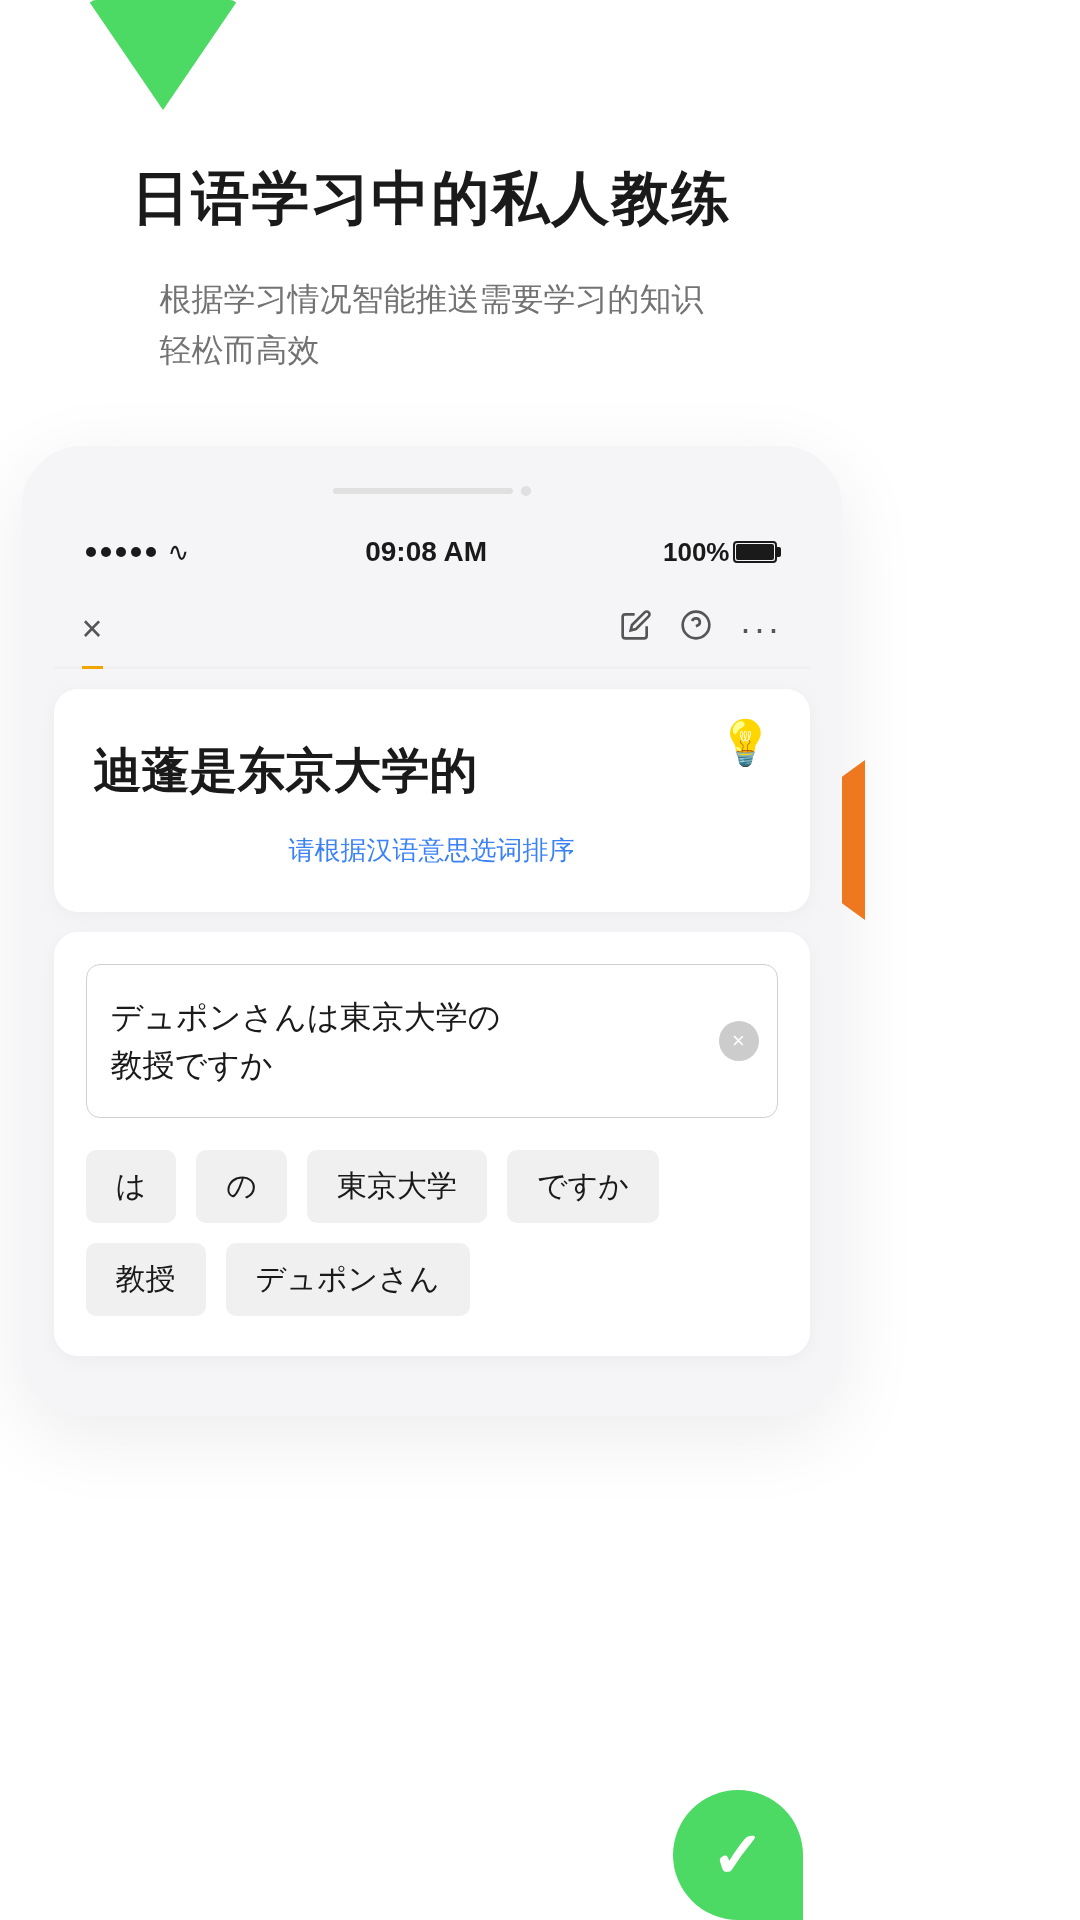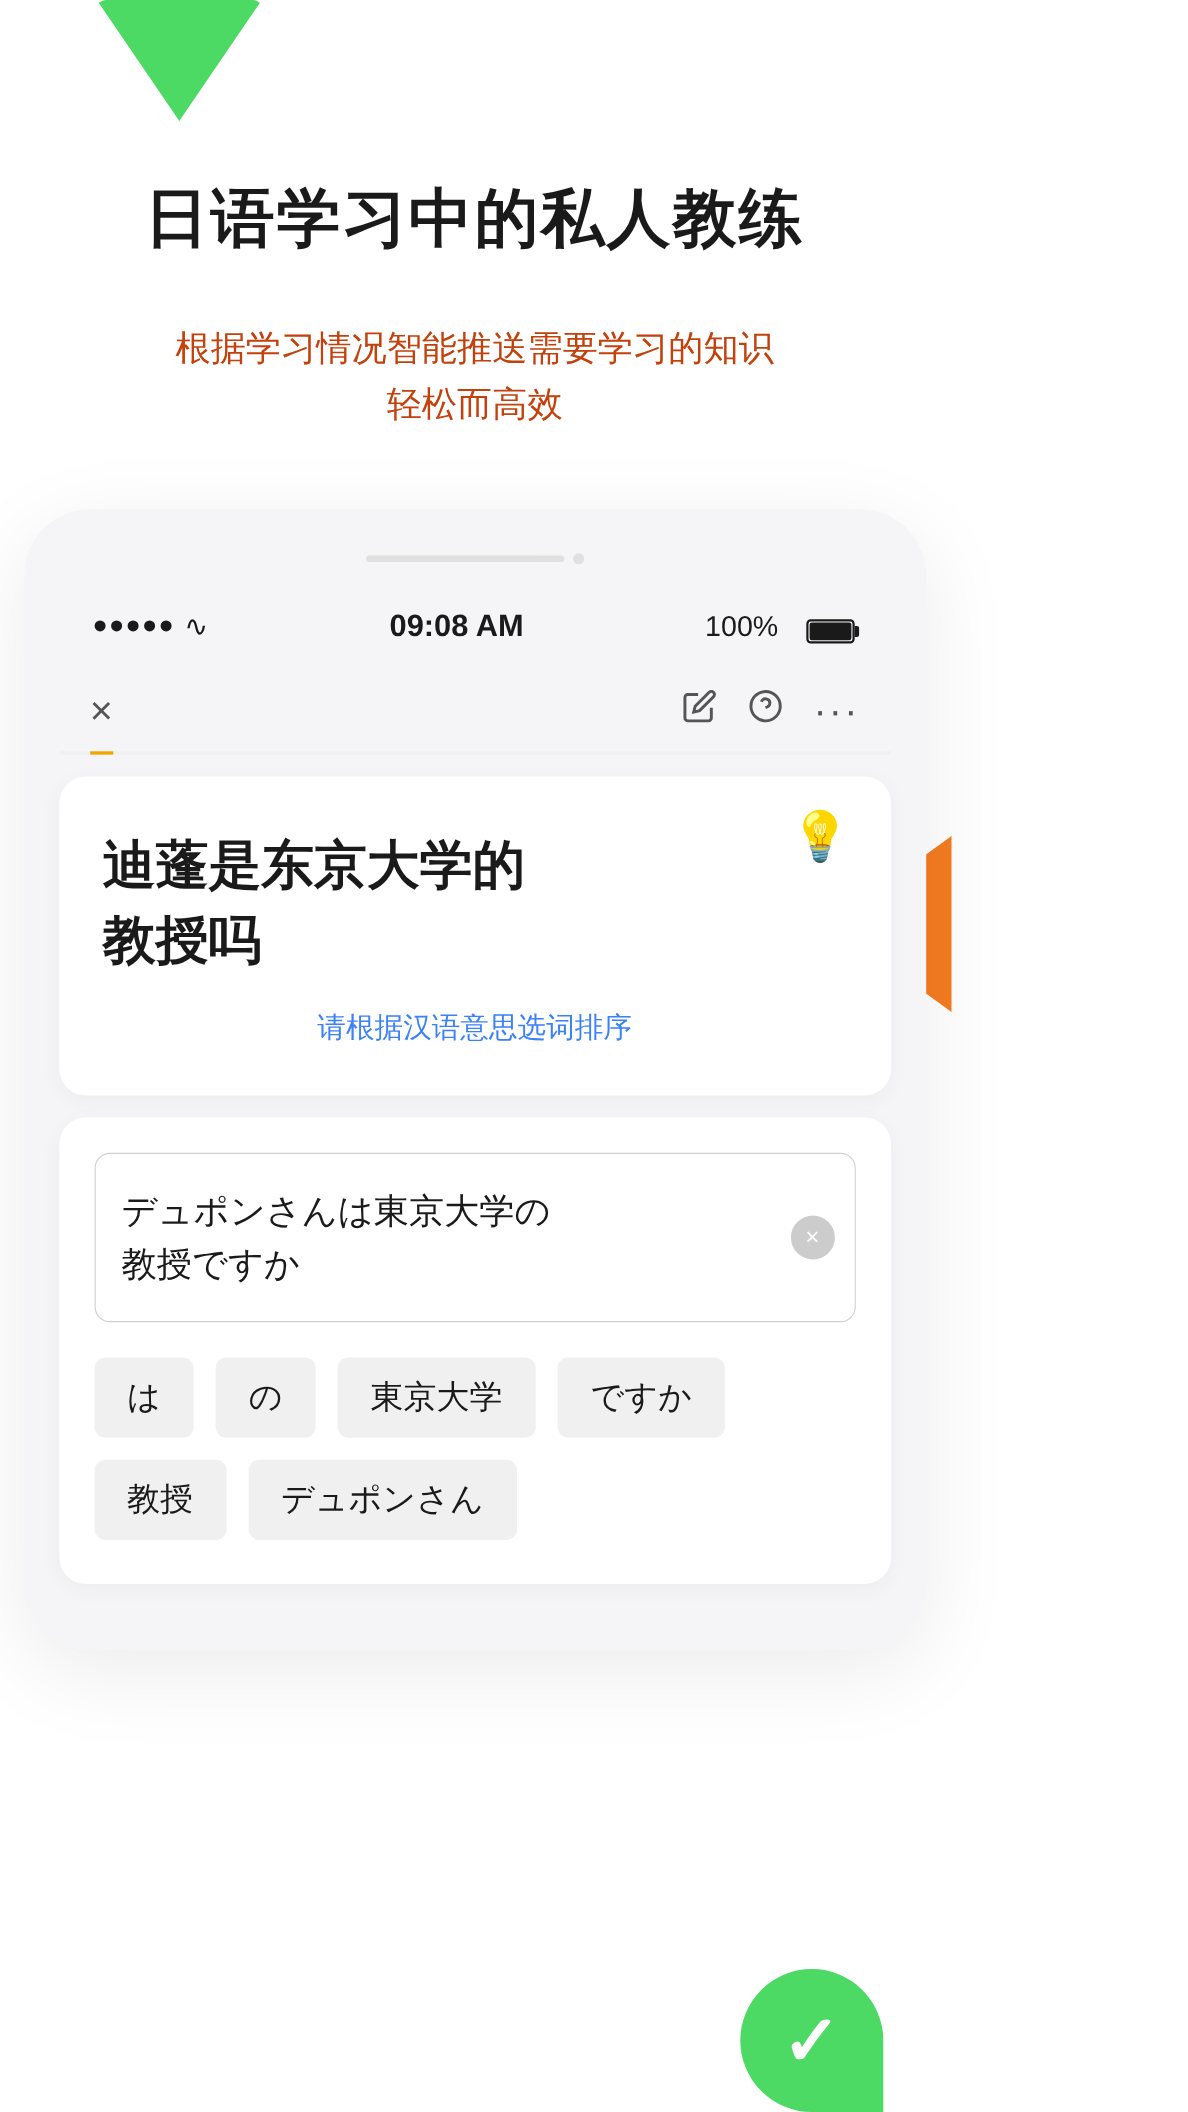--- a/index.html
+++ b/index.html
@@ -62,24 +62,23 @@
     .main-title {
       margin-top: 160px;
       font-size: 58px;
       font-weight: bold;
       color: #1a1a1a;
       text-align: center;
       letter-spacing: 2px;
     }
 
     .sub-title {
-      margin-top: 53px;
+      margin-top: 36px;
       font-size: 32px;
-      color: #c2410c;
-      text-align: center;
+      color: #737373;
       line-height: 1.6;
     }
 
     
     .phone-mockup {
       margin-top: 70px;
       width: 820px;
       background: #f5f5f7;
       border-radius: 60px;
       padding: 40px 32px 60px;
@@ -120,24 +119,25 @@
     }
 
     .status-time {
       font-size: 28px;
       font-weight: 600;
       color: #1a1a1a;
     }
 
     .status-right {
       display: flex;
-      align-items: flex-end;
-      gap: 26px;
+      align-items: center;
+      gap: 4px;
       font-size: 26px;
       color: #1a1a1a;
+      font-weight: bold;
     }
 
     .battery-bar {
       width: 44px;
       height: 22px;
       border: 2px solid #1a1a1a;
       border-radius: 4px;
       position: relative;
       display: inline-flex;
       align-items: center;
@@ -410,21 +410,20 @@
           </svg>
         </span>
         <span class="nav-icon" style="font-size:36px;letter-spacing:2px;color:#555">···</span>
       </div>
     </div>
 
     <div class="question-card">
       <span class="hint-bulb">💡</span>
       <div class="question-text">
         <div>迪蓬是东京大学的</div>
-        <div>教授吗</div>
       </div>
       <div class="question-hint">请根据汉语意思选词排序</div>
     </div>
 
     <div class="answer-card">
       <div class="answer-input-box">
         <div class="answer-text">
           <span>デュポンさんは東京大学の</span><br>
           <span>教授ですか</span>
         </div>

